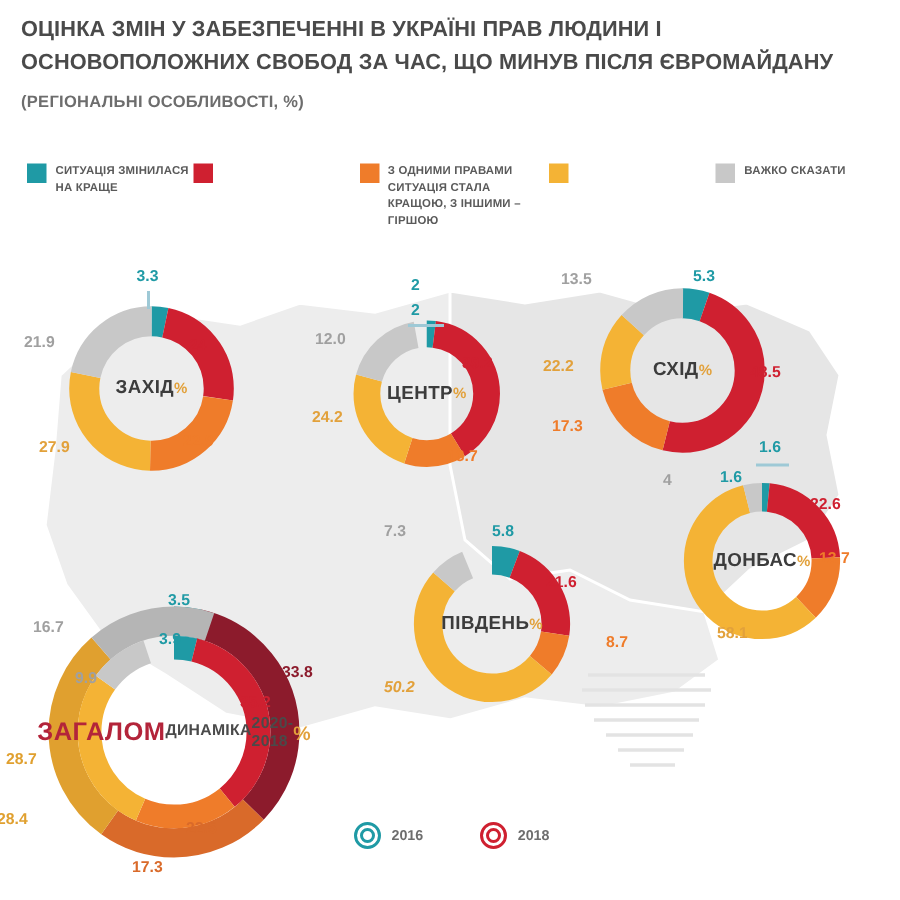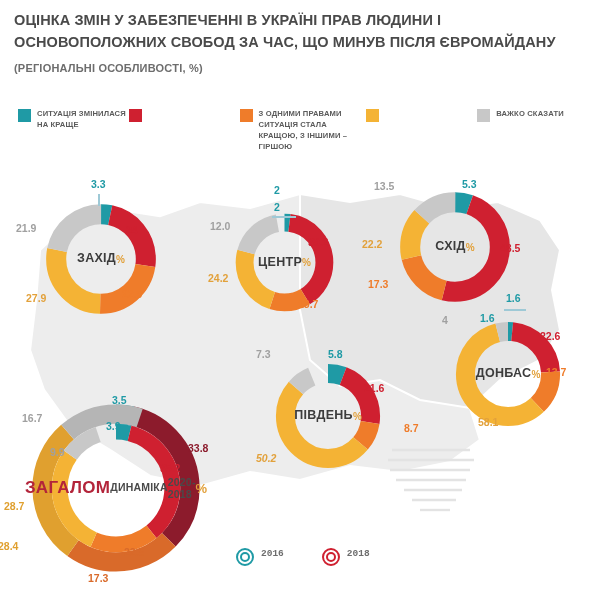--- a/index.html
+++ b/index.html
@@ -46,21 +46,21 @@
   .pct-sign{font-size:10px;font-weight:bold;color:#e2a13b;line-height:1.2;margin-top:1px;}
   .val{position:absolute;font-size:10.5px;font-weight:bold;white-space:nowrap;}
   .tick{position:absolute;background:#9ec9d6;}
   .total-name{font-size:17px;font-weight:bold;color:#b3243a;letter-spacing:.3px;}
   .total-sub{font-size:10.5px;font-weight:bold;color:#4a4a4a;letter-spacing:.2px;line-height:1.25;}
   .total-sub2{font-size:10.5px;font-weight:bold;color:#4a4a4a;letter-spacing:.2px;}
   .total-pct{font-size:13px;font-weight:bold;color:#e2a13b;margin-top:1px;}
   .footer{
     position:absolute;left:236px;top:548px;display:flex;gap:38px;align-items:center;
   }
-  .foot-item{display:flex;gap:7px;font-family:Liberation Mono, monospace;}
+  .foot-item{display:flex;align-items:center;gap:7px;}
   .foot-label{font-size:9.5px;font-weight:bold;color:#6d6d6d;}
 </style>
 </head>
 <body>
 
 <div class="title">ОЦІНКА ЗМІН У ЗАБЕЗПЕЧЕННІ В УКРАЇНІ ПРАВ ЛЮДИНИ І ОСНОВОПОЛОЖНИХ СВОБОД ЗА ЧАС, ЩО МИНУВ ПІСЛЯ ЄВРОМАЙДАНУ</div>
 <div class="subtitle">(РЕГІОНАЛЬНІ ОСОБЛИВОСТІ, %)</div>
 
 <div class="legend">
   <div class="legend-item">

